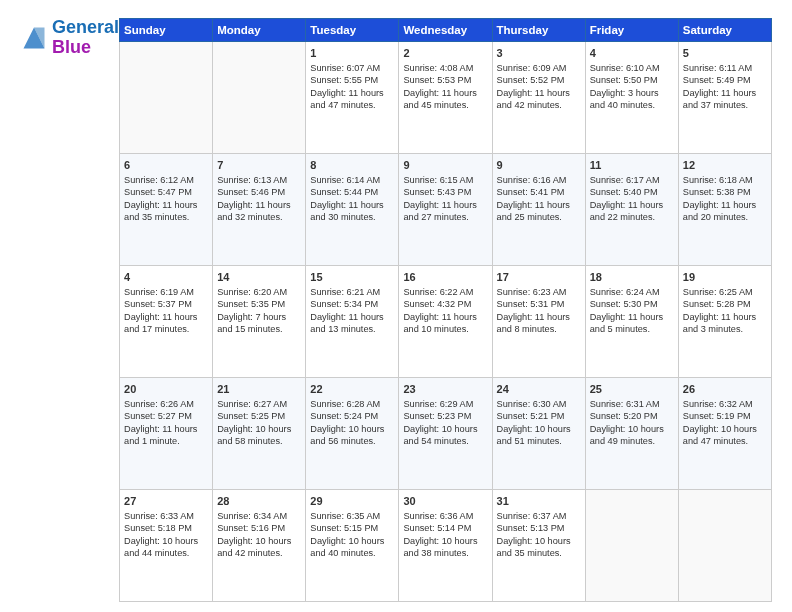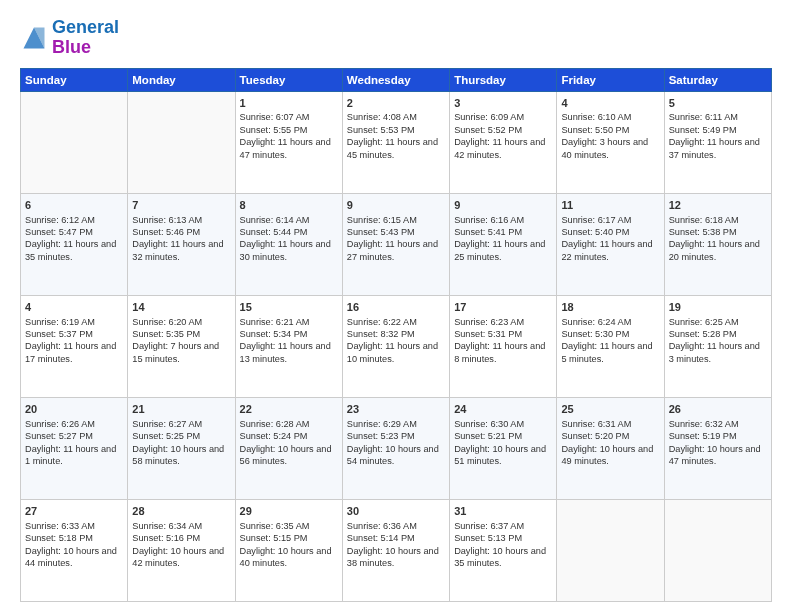--- a/index.html
+++ b/index.html
@@ -8,21 +8,21 @@
       background: #fff;
       width: 792px;
       height: 612px;
       overflow: hidden;
     }
     .page {
       width: 792px;
       height: 612px;
       padding: 18px 20px 10px 20px;
       display: flex;
-      flex-direction: column;
+      flex-direction: row;
     }
     .header {
       display: flex;
       justify-content: space-between;
       align-items: flex-start;
       margin-bottom: 10px;
     }
     .logo {
       display: flex;
       align-items: center;
@@ -224,21 +224,21 @@
           </td>
           <td>
             <span class="day-num">15</span>
             <div>Sunrise: 6:21 AM</div>
             <div>Sunset: 5:34 PM</div>
             <div>Daylight: 11 hours and 13 minutes.</div>
           </td>
           <td>
             <span class="day-num">16</span>
             <div>Sunrise: 6:22 AM</div>
-            <div>Sunset: 8:32 PM</div>
+            <div>Sunset: 4:32 PM</div>
             <div>Daylight: 11 hours and 10 minutes.</div>
           </td>
           <td>
             <span class="day-num">17</span>
             <div>Sunrise: 6:23 AM</div>
             <div>Sunset: 5:31 PM</div>
             <div>Daylight: 11 hours and 8 minutes.</div>
           </td>
           <td>
             <span class="day-num">18</span>

